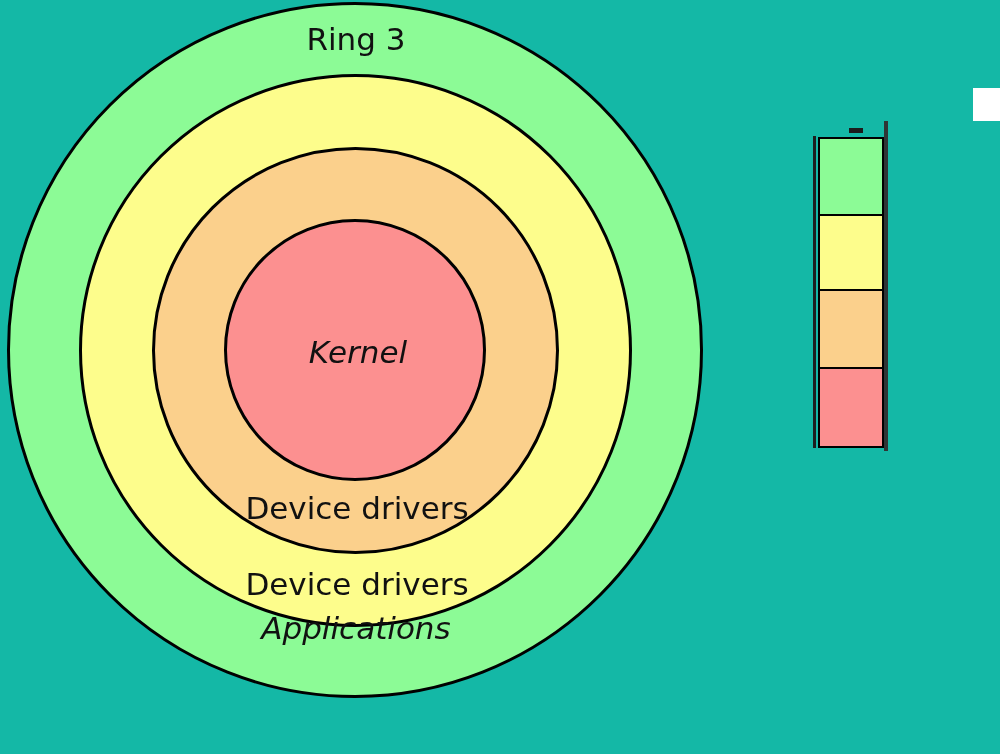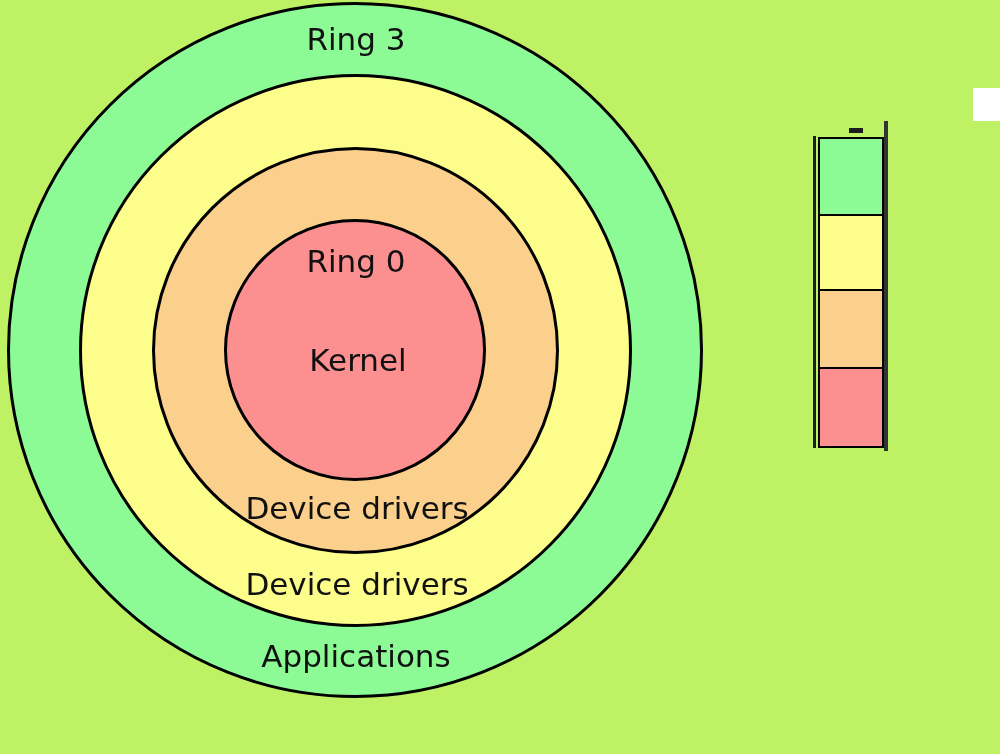--- a/index.html
+++ b/index.html
@@ -1,17 +1,17 @@
 <!DOCTYPE html>
 <html><head>
 <meta charset="utf-8">
 <style>
   html,body{margin:0;padding:0;background:#000;}
   .stage{
-    position:relative;width:1000px;height:754px;background:#bef264;overflow:hidden;
+    position:relative;width:1000px;height:754px;background:#14b8a6;overflow:hidden;
     font-family:"DejaVu Sans","Liberation Sans",sans-serif;
   }
   .circle{
     position:absolute;border:3px solid #000;border-radius:50%;box-sizing:border-box;
   }
   .ring-label{
     position:absolute;transform:translate(-50%,-50%);
     font-size:31px;line-height:1;color:#111;white-space:nowrap;
   }
   .legend{position:absolute;left:818px;top:137px;width:66px;}
@@ -31,26 +31,25 @@
 <body>
 
 <div class="stage">
 
   <div class="circle" style="left: 7px; top: 2px; width: 696px; height: 696px; background-color: rgb(140, 251, 150);"></div>
   <div class="circle" style="left: 79px; top: 74px; width: 553px; height: 553px; background-color: rgb(253, 253, 140);"></div>
   <div class="circle" style="left: 152px; top: 147px; width: 407px; height: 407px; background-color: rgb(251, 208, 140);"></div>
   <div class="circle" style="left: 224px; top: 219px; width: 262px; height: 262px; background-color: rgb(252, 144, 144);"></div>
 
   <div class="ring-label" style="left:356px;top:39px;">Ring 3</div>
-  <div class="ring-label" style="left:356px;top:261px;">Ring 0</div>
 
-  <div class="ring-label" style="left:358px;top:360px;">Kernel</div>
+  <div class="ring-label" style="left:358px;top:352px;font-style:italic;">Kernel</div>
   <div class="ring-label" style="left:357px;top:508px;">Device drivers</div>
   <div class="ring-label" style="left:357px;top:584px;">Device drivers</div>
-  <div class="ring-label" style="left:356px;top:656px;">Applications</div>
+  <div class="ring-label" style="left:356px;top:628px;font-style:italic;">Applications</div>
 
   <div class="arrow-line-left"></div>
   <div class="arrow-line-right"></div>
   <div class="arrow-tip"></div>
   <div class="legend">
     <div class="swatch s0" style="background-color: rgb(140, 251, 150);"></div>
     <div class="swatch s1" style="background-color: rgb(253, 253, 140);"></div>
     <div class="swatch s2" style="background-color: rgb(251, 208, 140);"></div>
     <div class="swatch s3" style="background-color: rgb(252, 144, 144);"></div>
   </div>

